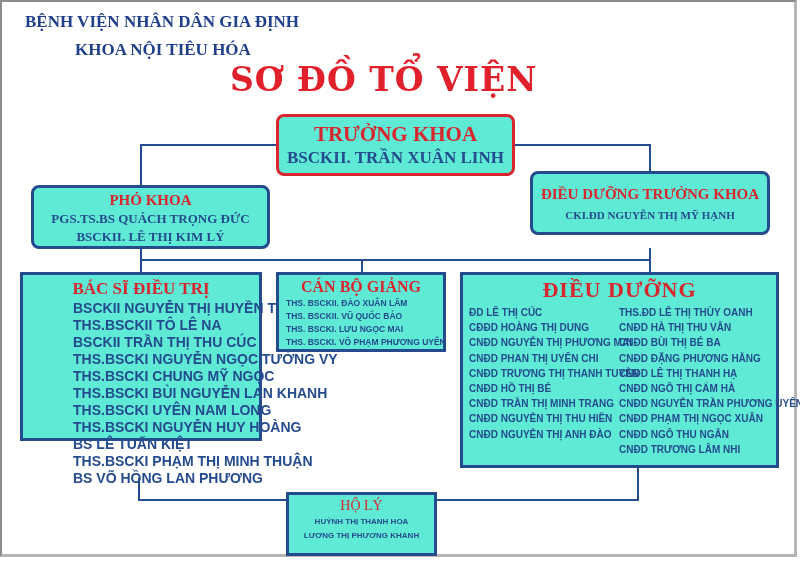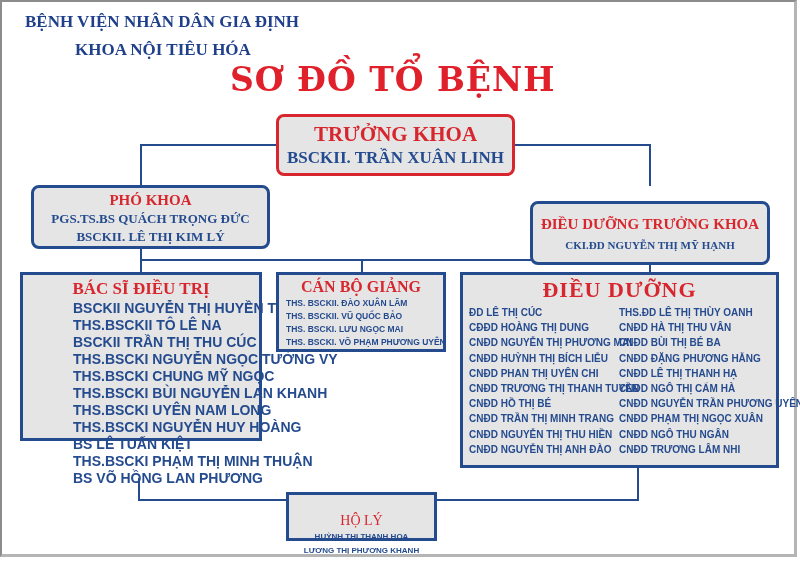--- a/index.html
+++ b/index.html
@@ -20,21 +20,21 @@
       position: absolute; color: #1f3f8a; font-weight: bold;
       font-family: "Liberation Serif", serif; font-size: 17px; white-space: nowrap;
     }
     .title {
       position: absolute; left: 230px; top: 60px; color: #e0202a;
       font-family: "DejaVu Serif", serif; font-weight: bold; font-size: 33px;
       letter-spacing: 1px; white-space: nowrap;
     }
     .line { position: absolute; background: #254b8f; }
     .box {
-      position: absolute; box-sizing: border-box; background: #e5e5e5;
+      position: absolute; box-sizing: border-box; background: #5eead4;
       border: 3px solid #254b8f; text-align: center;
     }
     .box.rounded { border-radius: 8px; }
     .box.red { border-color: #d8262e; }
     .head-red {
       color: #d8262e; font-family: "Liberation Serif", serif; font-weight: bold;
       white-space: nowrap;
     }
     .txt-blue {
       color: #254b8f; font-family: "Liberation Serif", serif; font-weight: bold;
@@ -49,21 +49,21 @@
     .cols { display: flex; text-align: left; }
     .cols .col div { line-height: 15.2px; font-size: 10px; }
   </style>
 </head>
 <body>
 
 <div class="frame"></div>
 
 <div class="hdr" style="left:25px; top:12px;">BỆNH VIỆN NHÂN DÂN GIA ĐỊNH</div>
 <div class="hdr" style="left:75px; top:40px;">KHOA NỘI TIÊU HÓA</div>
-<div class="title">SƠ ĐỒ TỔ BỆNH</div>
+<div class="title">SƠ ĐỒ TỔ VIỆN</div>
 
 <div class="line" style="left:140px; top:144px; width:138px; height:2px;"></div>
 <div class="line" style="left:513px; top:144px; width:138px; height:2px;"></div>
 <div class="line" style="left:140px; top:144px; width:2px; height:42px;"></div>
 <div class="line" style="left:649px; top:144px; width:2px; height:42px;"></div>
 <div class="line" style="left:140px; top:248px; width:2px; height:24px;"></div>
 <div class="line" style="left:649px; top:248px; width:2px; height:24px;"></div>
 <div class="line" style="left:140px; top:259px; width:511px; height:2px;"></div>
 <div class="line" style="left:361px; top:259px; width:2px; height:13px;"></div>
 <div class="line" style="left:138px; top:478px; width:2px; height:22px;"></div>
@@ -75,21 +75,21 @@
   <div class="head-red" style="font-size:21px; line-height:26px;">TRƯỞNG KHOA</div>
   <div class="txt-blue" style="font-size:17px; line-height:22px;">BSCKII. TRẦN XUÂN LINH</div>
 </div>
 
 <div class="box rounded" style="left:31px; top:185px; width:239px; height:64px; padding-top:2px;">
   <div class="head-red" style="font-size:15px; line-height:20px;">PHÓ KHOA</div>
   <div class="txt-blue" style="font-size:13px; line-height:18px;">PGS.TS.BS QUÁCH TRỌNG ĐỨC</div>
   <div class="txt-blue" style="font-size:13px; line-height:18px;">BSCKII. LÊ THỊ KIM LÝ</div>
 </div>
 
-<div class="box rounded" style="left:530px; top:201px; width:240px; height:64px; padding-top:9px;">
+<div class="box rounded" style="left:530px; top:171px; width:240px; height:64px; padding-top:9px;">
   <div class="head-red" style="font-size:15px; line-height:22px;">ĐIỀU DƯỠNG TRƯỞNG KHOA</div>
   <div class="txt-blue" style="font-size:11px; line-height:20px;">CKI.ĐD NGUYỄN THỊ MỸ HẠNH</div>
 </div>
 
 <div class="box" style="left:20px; top:272px; width:242px; height:169px; padding:3px 0 0 10px; text-align:left;">
   <div class="head-red" style="font-size:17px; line-height:22px; text-align:center; padding-right:10px;">BÁC SĨ ĐIỀU TRỊ</div>
   <div class="list sans" style="font-size:14px;margin-left:40px;">
     <div>BSCKII NGUYỄN THỊ HUYỀN TRÂM</div>
     <div>THS.BSCKII TÔ LÊ NA</div>
     <div>BSCKII TRẦN THỊ THU CÚC</div>
@@ -114,21 +114,20 @@
   </div>
 </div>
 
 <div class="box" style="left:460px; top:272px; width:319px; height:196px; padding:3px 0 0 6px; text-align:left;">
   <div class="head-red" style="font-size:22px; line-height:24px; text-align:center; padding-right:6px; letter-spacing:1px;">ĐIỀU DƯỠNG</div>
   <div class="cols sans" style="margin-top:3px;">
     <div class="col" style="width:150px;">
       <div>ĐD LÊ THỊ CÚC</div>
       <div>CĐĐD HOÀNG THỊ DUNG</div>
       <div>CNĐD NGUYỄN THỊ PHƯƠNG MAI</div>
-      <div>CNĐD HUỲNH THỊ BÍCH LIỄU</div>
       <div>CNĐD PHAN THỊ UYÊN CHI</div>
       <div>CNĐD TRƯƠNG THỊ THANH TUYỀN</div>
       <div>CNĐD HỒ THỊ BÉ</div>
       <div>CNĐD TRẦN THỊ MINH TRANG</div>
       <div>CNĐD NGUYỄN THỊ THU HIỀN</div>
       <div>CNĐD NGUYỄN THỊ ANH ĐÀO</div>
     </div>
     <div class="col">
       <div>THS.ĐD LÊ THỊ THÙY OANH</div>
       <div>CNĐD HÀ THỊ THU VÂN</div>
@@ -137,17 +136,17 @@
       <div>CNĐD LÊ THỊ THANH HẠ</div>
       <div>CNĐD NGÔ THỊ CẨM HÀ</div>
       <div>CNĐD NGUYỄN TRẦN PHƯƠNG UYÊN</div>
       <div>CNĐD PHẠM THỊ NGỌC XUÂN</div>
       <div>CNĐD NGÔ THU NGÂN</div>
       <div>CNĐD TRƯƠNG LÂM NHI</div>
     </div>
   </div>
 </div>
 
-<div class="box" style="left:286px; top:492px; width:151px; height:49px; padding-top:17px;">
+<div class="box" style="left:286px; top:492px; width:151px; height:64px; padding-top:2px;">
   <div class="head-red" style="font-size:14px; line-height:18px; font-weight:normal;">HỘ LÝ</div>
   <div class="sans" style="font-size:8px; line-height:14px;">HUỲNH THỊ THANH HOA</div>
   <div class="sans" style="font-size:8px; line-height:14px;">LƯƠNG THỊ PHƯƠNG KHANH</div>
 </div>
 
 </body></html>

